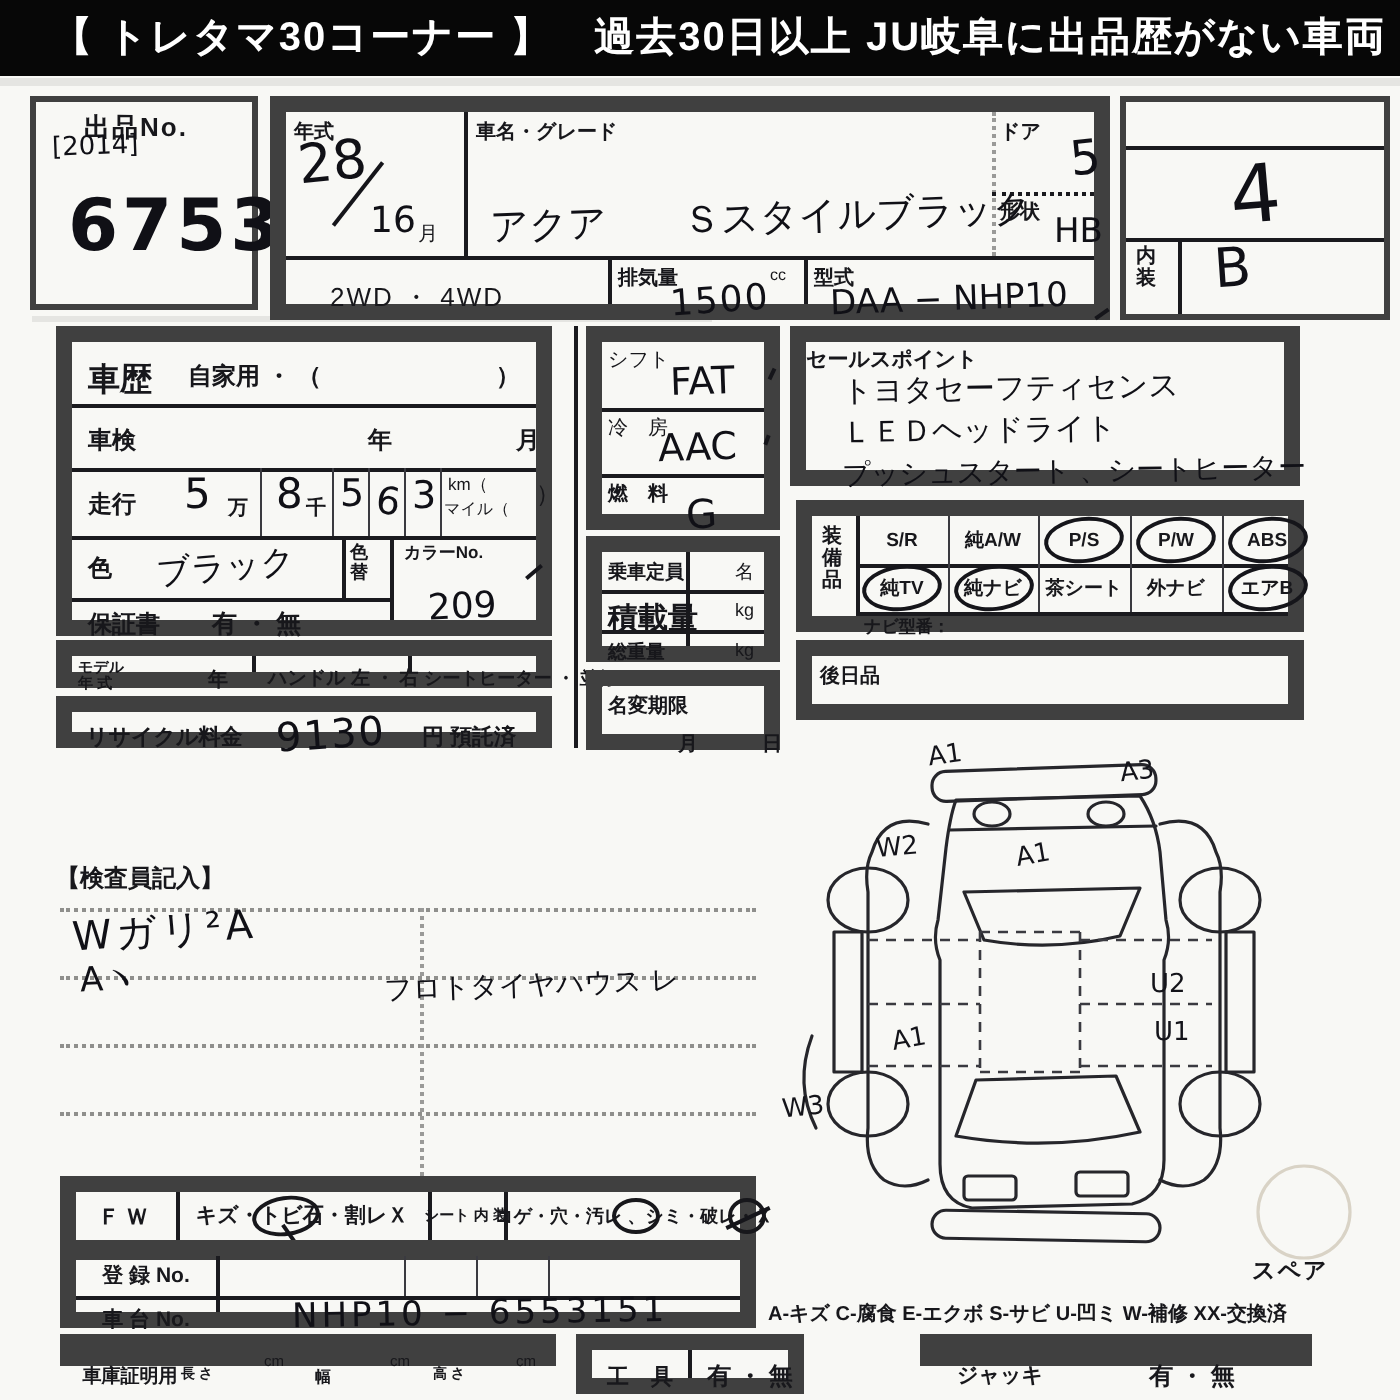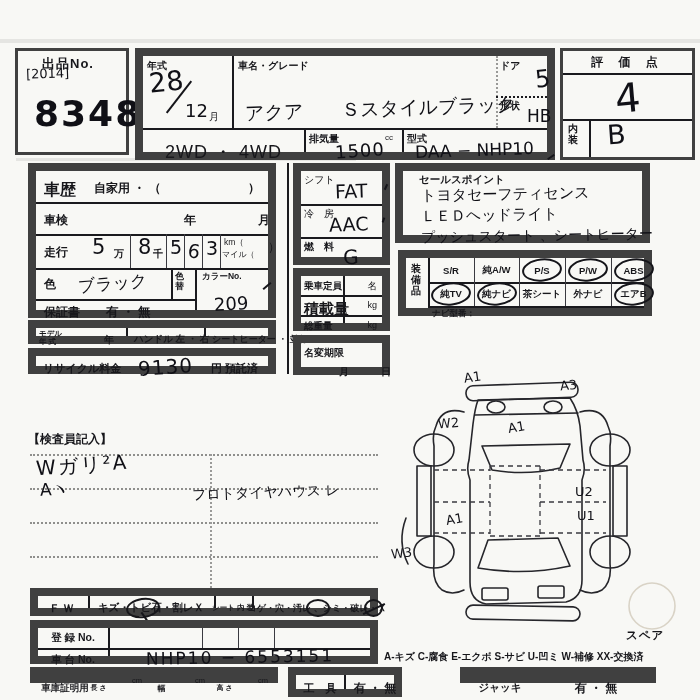--- a/index.html
+++ b/index.html
@@ -27,62 +27,62 @@
 .scanbar{position:absolute;background:#d6d6d2;opacity:.55}
 .ann{font-family:"DejaVu Sans",sans-serif;font-size:13px;fill:#14141a}
 svg .ln{fill:none;stroke:#26262b;stroke-width:1.6;stroke-linejoin:round;stroke-linecap:round}
 svg .dsh{fill:none;stroke:#3a3a40;stroke-width:1.3;stroke-dasharray:5 4}
 </style>
 </head>
 <body>
 
 <div id="canvas">
 
+  <div id="banner">【 トレタマ30コーナー 】　過去30日以上 JU岐阜に出品歴がない車両</div>
   <div class="scanbar" style="left:0;top:39px;width:700px;height:4px"></div>
   <div class="scanbar" style="left:16px;top:158px;width:340px;height:3px"></div>
 
   <div class="box b3" style="left:15px;top:48px;width:114px;height:107px">
     <div class="lbl" style="left:24px;top:4px;font-size:13px;letter-spacing:1px">出品No.</div>
     <div class="hw" style="left:8px;top:15px;font-size:13px;transform:rotate(-2deg)">[2014]</div>
-    <div class="hw" style="left:16px;top:42px;font-size:36px;font-weight:bold;letter-spacing:2px">8348</div>
+    <div class="hw" style="left:16px;top:42px;font-size:36px;font-weight:bold;letter-spacing:2px">6753</div>
   </div>
 
   <div class="box" style="left:135px;top:48px;width:420px;height:112px">
     <div class="vdiv" style="left:89px;top:0;height:72px"></div>
     <div class="vdotl" style="left:353px;top:0;height:72px"></div>
     <div class="hdotl" style="left:353px;right:0;top:40px"></div>
     <div class="hdiv" style="left:0;right:0;top:72px"></div>
     <div class="vdiv" style="left:161px;top:74px;bottom:0"></div>
     <div class="vdiv" style="left:259px;top:74px;bottom:0"></div>
 
     <div class="lbl" style="left:4px;top:3px">年式</div>
     <div class="hw" style="left:6px;top:10px;font-size:27px;transform:rotate(-6deg)">28</div>
     <div class="tick" style="left:16px;top:40px;width:40px;transform:rotate(-52deg)"></div>
-    <div class="hw" style="left:42px;top:44px;font-size:18px">12</div>
+    <div class="hw" style="left:42px;top:44px;font-size:18px">16</div>
     <div class="lbln" style="left:66px;top:54px">月</div>
 
     <div class="lbl" style="left:95px;top:3px">車名・グレード</div>
     <div class="hw" style="left:102px;top:40px;font-size:19px;transform:rotate(-2deg)">アクア　　Ｓスタイルブラック</div>
 
     <div class="lbl" style="left:357px;top:3px">ドア</div>
     <div class="hw" style="left:392px;top:9px;font-size:24px;transform:rotate(-6deg)">5</div>
     <div class="lbl" style="left:357px;top:43px">形状</div>
     <div class="hw" style="left:384px;top:50px;font-size:17px">HB</div>
 
-    <div class="lbl" style="left:22px;top:84px;font-size:18px;letter-spacing:1px;font-weight:normal">2WD ・ 4WD</div>
+    <div class="lbl" style="left:22px;top:84px;font-size:13px;letter-spacing:1px;font-weight:normal">2WD ・ 4WD</div>
     <div class="lbl" style="left:166px;top:76px">排気量</div>
     <div class="lbln" style="left:242px;top:77px;font-size:8px">cc</div>
     <div class="hw" style="left:192px;top:84px;font-size:18px;transform:rotate(-4deg);letter-spacing:1px">1500</div>
     <div class="lbl" style="left:264px;top:76px">型式</div>
     <div class="hw" style="left:272px;top:84px;font-size:17px;transform:rotate(-2deg)">DAA − NHP10</div>
     <div class="tick" style="left:404px;top:100px;width:8px;transform:rotate(-35deg)"></div>
   </div>
 
   <div class="box b3" style="left:560px;top:48px;width:135px;height:112px">
-    <div class="lbl" style="left:0;right:0;top:3px;text-align:center;font-size:12px;letter-spacing:6px;position:absolute">評 価 点</div>
     <div class="hdiv" style="left:0;right:0;top:22px;height:1.5px"></div>
     <div class="hw" style="left:52px;top:24px;font-size:40px;transform:rotate(-5deg)">4</div>
     <div class="hdiv" style="left:0;right:0;top:68px;height:1.5px"></div>
     <div class="vdiv" style="left:26px;top:68px;bottom:0;width:1.5px"></div>
     <div class="lbl stack" style="left:5px;top:72px;font-size:10px">内
 装</div>
     <div class="hw" style="left:44px;top:68px;font-size:27px;transform:rotate(-4deg)">B</div>
   </div>
 
   <div class="box" style="left:28px;top:163px;width:248px;height:155px">
@@ -172,21 +172,21 @@
     <div class="lbln" style="right:5px;top:44px;font-size:9px">kg</div>
   </div>
 
   <div class="box" style="left:293px;top:335px;width:97px;height:40px">
     <div class="lbl" style="left:3px;top:3px">名変期限</div>
     <div class="lbl" style="left:38px;top:22px">月</div>
     <div class="lbl" style="left:80px;top:22px">日</div>
   </div>
 
   <div class="box" style="left:395px;top:163px;width:255px;height:80px">
-    <div class="lbl" style="left:16px;top:2px;font-size:10.5px">セールスポイント</div>
+    <div class="lbl" style="left:0;top:2px;font-size:10.5px">セールスポイント</div>
     <div class="hw" style="left:18px;top:14px;font-size:15px;transform:rotate(-1deg)">トヨタセーフティセンス</div>
     <div class="hw" style="left:18px;top:35px;font-size:15px;transform:rotate(-1deg)">ＬＥＤヘッドライト</div>
     <div class="hw" style="left:18px;top:56px;font-size:14px;transform:rotate(-1deg)">プッシュスタート 、シートヒーター</div>
   </div>
 
   <div class="box" style="left:398px;top:250px;width:254px;height:66px">
     <div class="vdiv" style="left:22px;top:0;bottom:0;width:1.5px"></div>
     <div class="lbl stack" style="left:5px;top:5px;font-size:10px">装
 備
 品</div>
@@ -202,20 +202,23 @@
     <div class="cell circled" style="left:159px;top:0;width:46px;height:24px">P/W</div>
     <div class="cell circled" style="left:205px;top:0;width:45px;height:24px">ABS</div>
     <div class="cell circled" style="left:22px;top:24px;width:46px;height:24px">純TV</div>
     <div class="cell circled" style="left:68px;top:24px;width:45px;height:24px">純ナビ</div>
     <div class="cell" style="left:113px;top:24px;width:46px;height:24px">茶シート</div>
     <div class="cell" style="left:159px;top:24px;width:46px;height:24px">外ナビ</div>
     <div class="cell circled" style="left:205px;top:24px;width:45px;height:24px">エアB</div>
     <div class="lbl" style="left:26px;top:50px;font-size:8.5px">ナビ型番：</div>
   </div>
 
+  <div class="box" style="left:398px;top:320px;width:254px;height:40px">
+    <div class="lbl" style="left:4px;top:3px">後日品</div>
+  </div>
 
   <svg style="position:absolute;left:390px;top:368px" width="310" height="267" viewBox="0 0 310 267">
     <rect class="ln" x="76" y="16" width="112" height="15" rx="7" transform="rotate(-2 132 24)"></rect>
     <path class="ln" d="M88,32 L180,30 Q188,42 190,58 L193,92 Q196,102 192,112 L192,212 Q192,230 176,234 L96,236 Q80,233 80,214 L80,112 Q76,102 79,92 L83,56 Q85,40 88,32 Z"></path>
     <path class="ln" d="M85,47 L188,45"></path>
     <ellipse class="ln" cx="106" cy="39" rx="9" ry="6"></ellipse>
     <ellipse class="ln" cx="163" cy="39" rx="9" ry="6"></ellipse>
     <path class="ln" d="M92,78 L180,76 L170,100 Q136,108 102,102 Z"></path>
     <path class="ln" d="M98,172 L168,170 L180,198 Q134,208 88,200 Z"></path>
     <rect class="ln" x="92" y="220" width="26" height="12" rx="2"></rect>
@@ -247,21 +250,21 @@
   <div class="lbl" style="left:28px;top:431px;font-size:12px">【検査員記入】</div>
   <div class="dot" style="left:30px;top:454px;width:348px"></div>
   <div class="dot" style="left:30px;top:488px;width:348px"></div>
   <div class="dot" style="left:30px;top:522px;width:348px"></div>
   <div class="dot" style="left:30px;top:556px;width:348px"></div>
   <div class="vdotl" style="left:210px;top:454px;height:134px"></div>
   <div class="hw" style="left:36px;top:452px;font-size:20px;letter-spacing:2px;transform:rotate(-4deg)">Wガリ²A</div>
   <div class="hw" style="left:40px;top:478px;font-size:17px;transform:rotate(-3deg)">Aヽ</div>
   <div class="hw" style="left:192px;top:484px;font-size:14px;transform:rotate(-2deg)">フロトタイヤハウス レ</div>
 
-  <div class="box" style="left:30px;top:588px;width:348px;height:28px">
+  <div class="box" style="left:30px;top:588px;width:348px;height:42px">
     <div class="vdiv" style="left:50px;top:0;bottom:0;width:1.5px"></div>
     <div class="vdiv" style="left:176px;top:0;bottom:0;width:1.5px"></div>
     <div class="vdiv" style="left:214px;top:0;bottom:0;width:1.5px"></div>
     <div class="cell" style="left:0;top:0;width:50px;height:24px;font-size:11px;letter-spacing:3px">ＦＷ</div>
     <div class="cell" style="left:50px;top:0;width:126px;height:24px;font-size:10.5px">キズ・トビ石・割レＸ</div>
     <div class="cell stack" style="left:176px;top:0;width:38px;height:24px;font-size:7.5px">シート
 内 装</div>
     <div class="cell" style="left:214px;top:0;width:130px;height:24px;font-size:9px">コゲ・穴・汚レ 、シミ・破レ・Ｘ</div>
     <div class="pencircle" style="left:88px;top:2px;width:34px;height:20px;transform:rotate(-8deg)"></div>
     <div class="tick" style="left:100px;top:22px;width:16px;transform:rotate(55deg)"></div>

